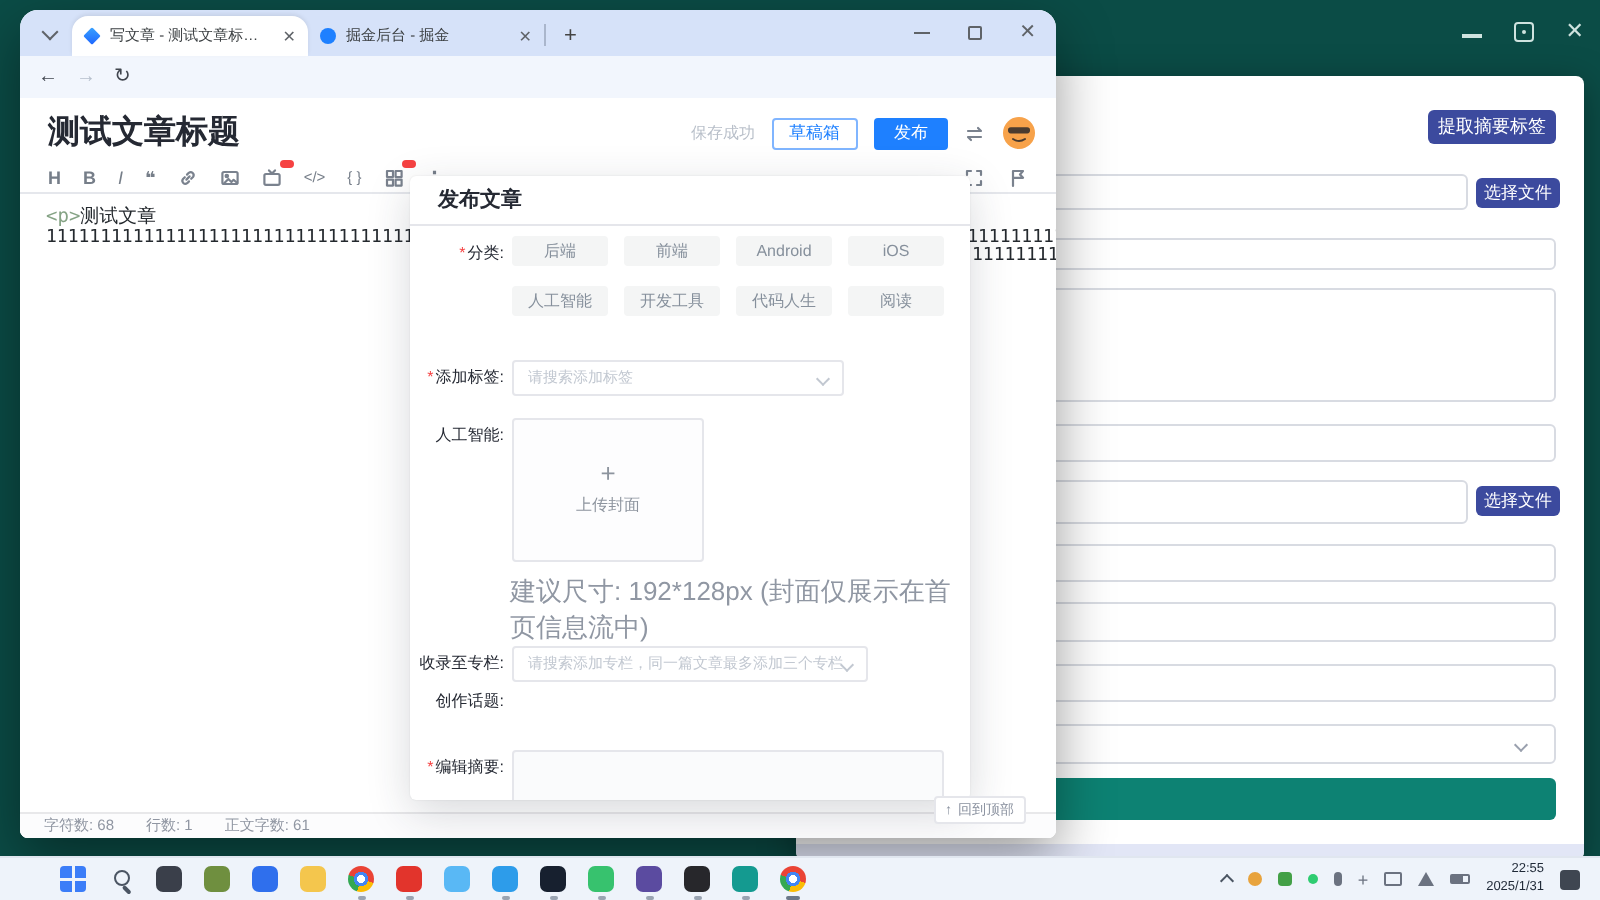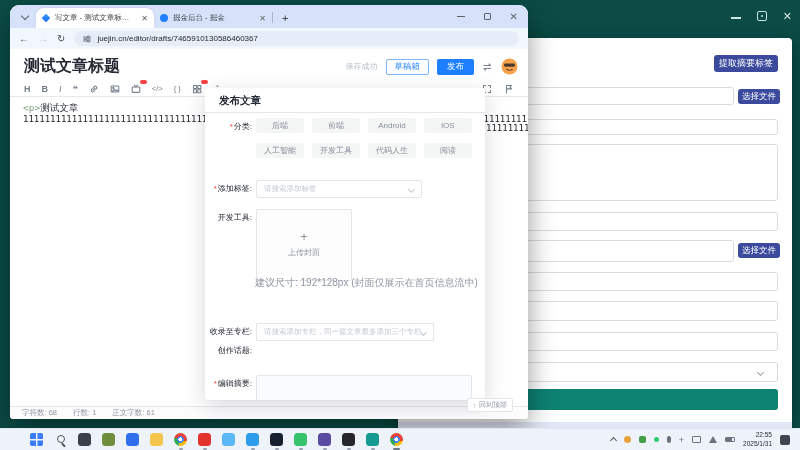--- a/index.html
+++ b/index.html
@@ -78,21 +78,21 @@
   .req { color:#f53f3f; margin-right:1px; }
   .pbody { margin-left:4px; }
   .chips { display:flex; flex-wrap:wrap; gap:8px; width:218px; row-gap:10px; }
   .chip { width:48px; height:15px; line-height:15px; text-align:center; background:#f4f5f5; color:#86909c; font-size:8px; border-radius:2px; }
   .pselect { height:18px; border:1px solid #e5e6eb; border-radius:2px; display:flex; align-items:center; padding:0 7px; position:relative; background:#fff; }
   .pselect .ph { font-size:7.5px; color:#c2c8d1; white-space:nowrap; overflow:hidden; }
   .pselect::after { content:""; position:absolute; right:7px; top:6px; width:4px; height:4px; border-right:1px solid #c2c8d1; border-bottom:1px solid #c2c8d1; transform:rotate(45deg); }
   .upload { width:96px; height:72px; border:1px solid #e5e6eb; border-radius:2px; background:#fdfdfe; display:flex; flex-direction:column; align-items:center; justify-content:center; gap:5px; color:#8d949e; }
   .upload .plus { font-size:13px; line-height:10px; }
   .upload .utext { font-size:8px; }
-  .cover-hint { position:absolute; left:50px; top:188px; font-size:10px; color:#9097a3; }
+  .cover-hint { position:absolute; left:50px; top:199px; font-size:13px; color:#9097a3; }
   .summary-box { width:216px; height:60px; border:1px solid #e5e6eb; border-radius:2px; background:#fafbfc; }
 
   
   .taskbar { position:absolute; left:0; bottom:0; width:800px; height:22px; background:#eef3fa; border-top:1px solid #e0e6ef; display:flex; align-items:center; z-index:10; }
   .tb-icons { display:flex; gap:11px; padding-left:30px; align-items:center; }
   .tb-item { width:13px; height:13px; position:relative; display:flex; align-items:center; justify-content:center; }
   .tb-glyph { width:13px; height:13px; border-radius:3.5px; background:var(--c,transparent); }
   .tb-item.running::after { content:""; position:absolute; bottom:-4px; left:4.5px; width:4px; height:2px; border-radius:1px; background:#9aa4b2; }
   .tb-item.active::after { width:7px; left:3px; background:#6b7889; }
   .tb-item.k-start .tb-glyph { background:
@@ -173,29 +173,20 @@
       <div class="wc-min"></div>
       <div class="wc-max"></div>
       <div class="wc-close">✕</div>
     </div>
   </div>
 
   <div class="toolbar">
     <span class="nav-ic">←</span>
     <span class="nav-ic disabled">→</span>
     <span class="nav-ic">↻</span>
-    <div class="omnibox">
-      <svg class="ic" width="10" height="10" viewBox="0 0 10 10">
-        <path d="M1.5 3h7M1.5 5h7M1.5 7h7"></path>
-          <circle cx="6.3" cy="3" r="1" fill="#e7edf8"></circle>
-          <circle cx="3.6" cy="5" r="1" fill="#e7edf8"></circle>
-          <circle cx="6.3" cy="7" r="1" fill="#e7edf8"></circle>
-      </svg>
-      <span class="url">juejin.cn/editor/drafts/7465910130586460367</span>
-    </div>
   </div>
 
   <div class="content">
 
     <div class="page-title">测试文章标题</div>
 
     <div class="head-right">
       <span class="save-status">保存成功</span>
       <div class="drafts-btn">草稿箱</div>
       <div class="publish-btn">发布</div>
@@ -291,21 +282,21 @@
             <span class="chip">Android</span>
             <span class="chip">iOS</span>
             <span class="chip">人工智能</span>
             <span class="chip">开发工具</span>
             <span class="chip">代码人生</span>
             <span class="chip">阅读</span>
           </div>
       </div>
 
       <div class="prow" style="top:121px;">
-        <div class="plabel">开发工具:</div>
+        <div class="plabel">人工智能:</div>
         <div class="pbody upload">
           <span class="plus">+</span>
           <span class="utext">上传封面</span>
         </div>
       </div>
       <div class="cover-hint">建议尺寸: 192*128px (封面仅展示在首页信息流中)</div>
 
       <div class="prow" style="top:219px;margin-top:16px;">
         <div class="plabel">收录至专栏:</div>
         <div class="pbody pselect" style="width:178px;">

